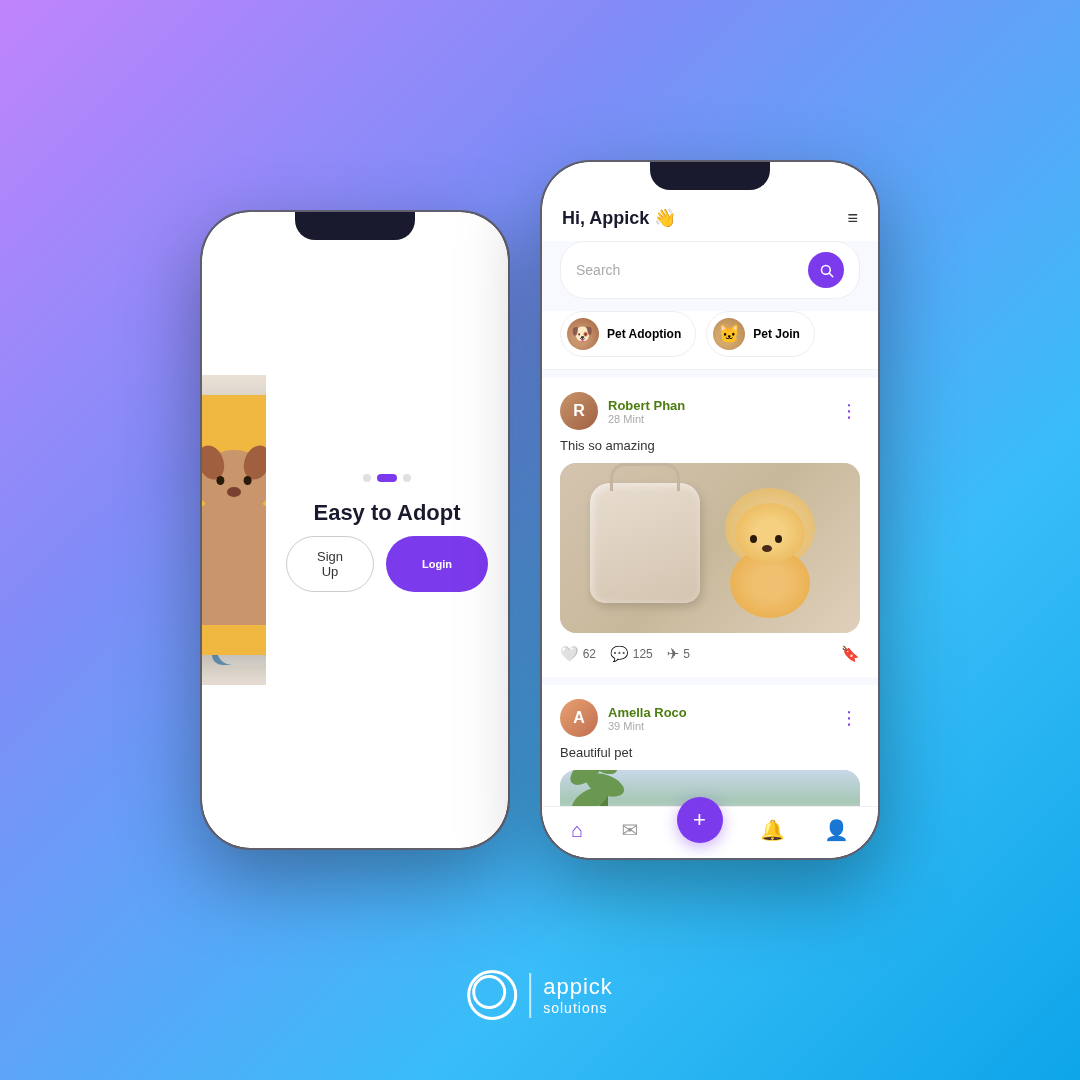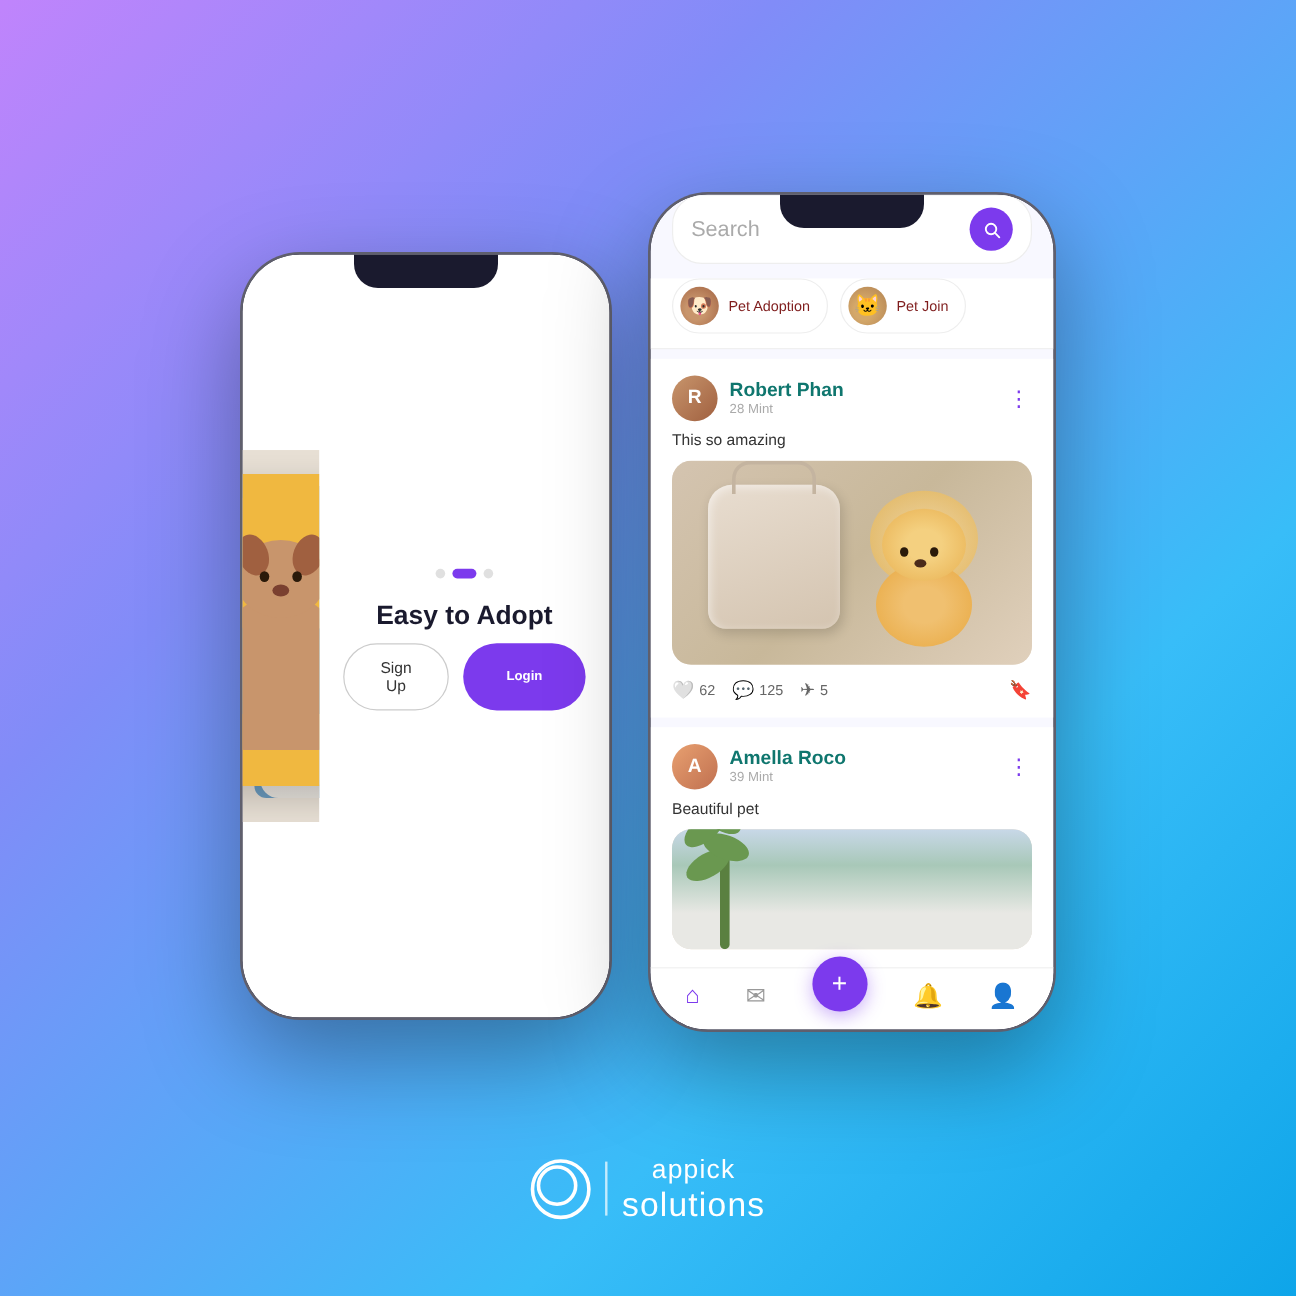--- a/index.html
+++ b/index.html
@@ -349,21 +349,21 @@
       border-radius: 25px;
       padding: 10px 15px;
       display: flex;
       align-items: center;
       justify-content: space-between;
       background: #fff;
       border: 1px solid #eee;
     }
 
     .search-text {
-      font-size: 18px;
+      font-size: 14px;
       color: #aaa;
     }
 
     .search-btn {
       width: 36px;
       height: 36px;
       background: #7c3aed;
       border-radius: 50%;
       display: flex;
       align-items: center;
@@ -408,22 +408,22 @@
       background: radial-gradient(circle at 40% 60%, #d4a86a 30%, #b08050 100%);
       border-radius: 50%;
       display: flex;
       align-items: center;
       justify-content: center;
       font-size: 18px;
     }
 
     .category-label {
       font-size: 12px;
-      font-weight: 400;
-      color: #7f1d1d;
+      font-weight: 700;
+      color: #000000;
     }
 
     
     .feed {
       flex: 1;
       overflow: hidden;
       padding: 8px 0;
     }
 
     .post {
@@ -465,23 +465,23 @@
       border-radius: 50%;
       display: flex;
       align-items: center;
       justify-content: center;
       color: #fff;
       font-size: 16px;
       font-weight: 600;
     }
 
     .user-name {
-      font-size: 16px;
+      font-size: 13px;
       font-weight: 700;
-      color: #0f766e;
+      color: #4d7c0f;
     }
 
     .user-time {
       font-size: 11px;
       color: #aaa;
     }
 
     .more-btn {
       font-size: 18px;
       color: #7c3aed;
@@ -758,21 +758,21 @@
     .brand-name {
       font-size: 22px;
       font-weight: 300;
       color: #fff;
       letter-spacing: 1px;
       line-height: 1.2;
       text-align: center;
     }
 
     .brand-sub {
-      font-size: 28px;
+      font-size: 14px;
       font-weight: 300;
       color: #fff;
       letter-spacing: 1px;
     }
 
     
     .white-dog {
       width: 70px;
       height: 200px;
       background: linear-gradient(180deg, #f0ede8 0%, #e8e4de 100%);
@@ -869,20 +869,24 @@
         </div>
       </div>
 
     </div>
   </div>
 
   <div class="phone phone-right">
     <div class="notch"></div>
     <div class="phone-screen right-screen">
 
+      <div class="right-header">
+        <span class="greeting">Hi, Appick 👋</span>
+        <span class="menu-icon">≡</span>
+      </div>
 
       <div class="search-bar">
         <span class="search-text">Search</span>
         <div class="search-btn">
           <svg width="15" height="15" viewBox="0 0 24 24" fill="none" stroke="white" stroke-width="2.5" stroke-linecap="round">
             <circle cx="11" cy="11" r="7"></circle>
             <line x1="16.5" y1="16.5" x2="22" y2="22"></line>
           </svg>
         </div>
       </div>

